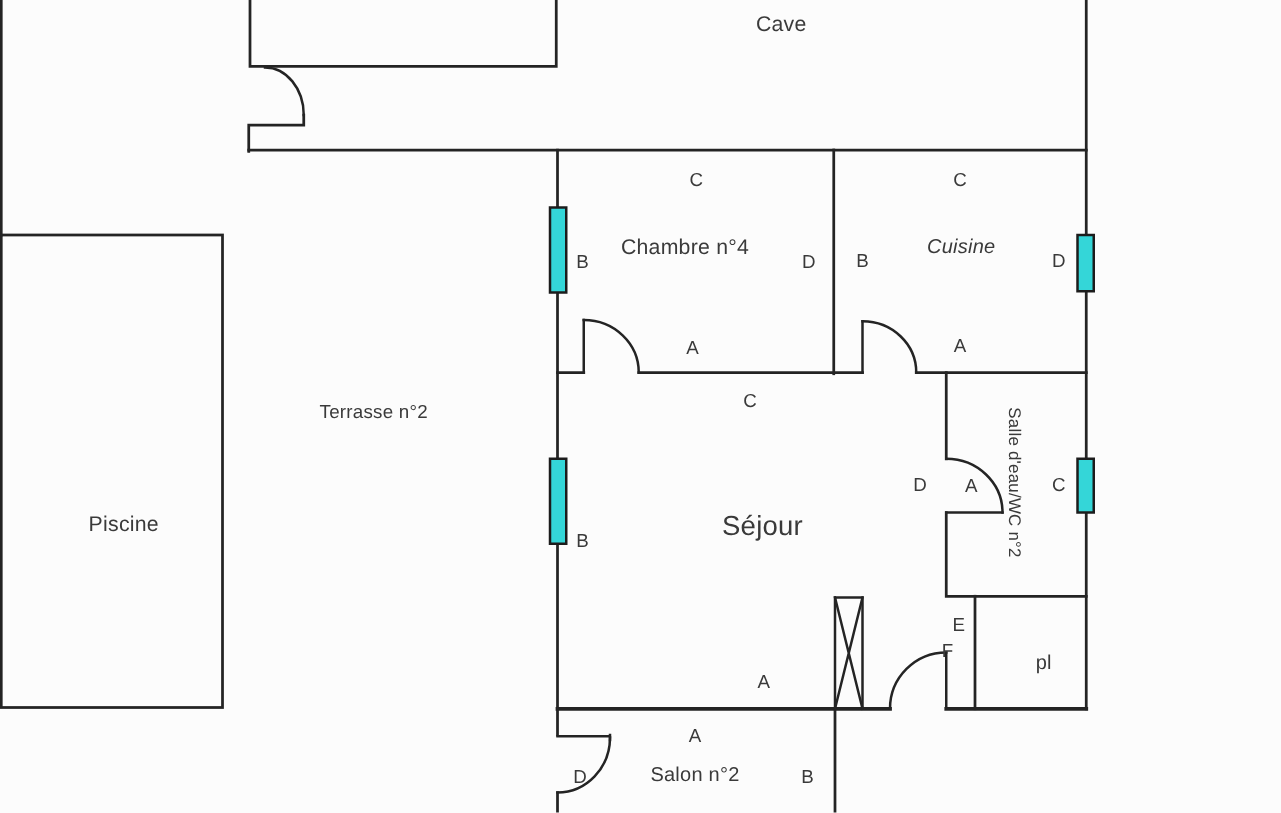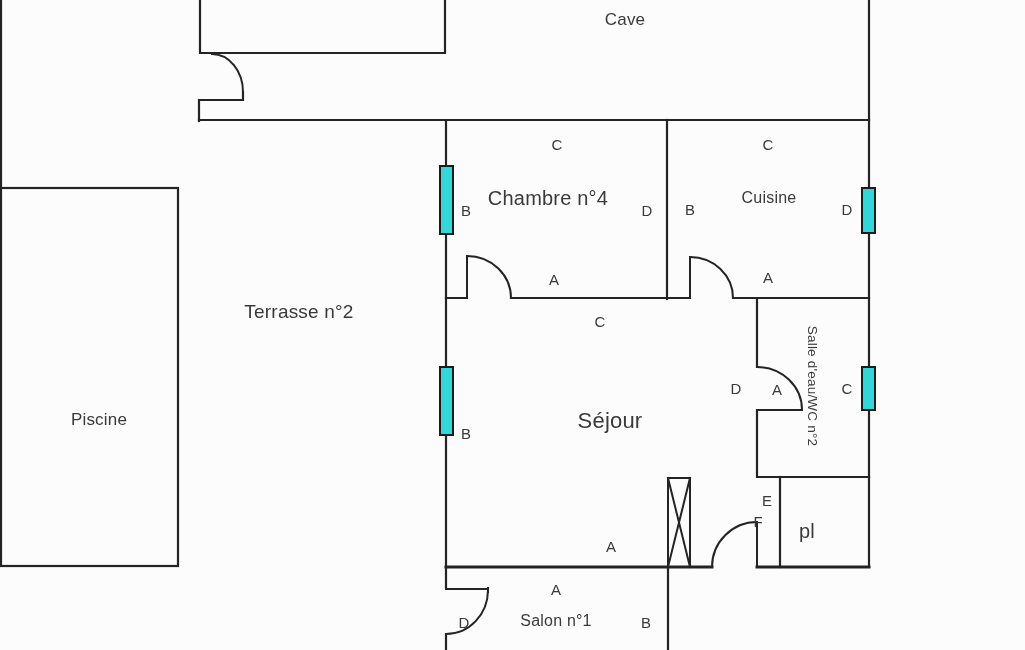--- a/index.html
+++ b/index.html
@@ -103,28 +103,28 @@
     <g fill="var(--window)" stroke="#1c1c1c" stroke-width="2">
       <rect x="440" y="166" width="13" height="68"></rect>
       <rect x="440" y="367" width="13" height="68"></rect>
       <rect x="862" y="188" width="13" height="45"></rect>
       <rect x="862" y="367" width="13" height="43"></rect>
     </g>
   </svg>
 
   <div id="labels-layer">
       <div class="room-label" style="left: 625px; top: 20px; font-size: 17px;">Cave</div>
-      <div class="room-label" style="left: 548px; top: 198px; font-size: 20px;">Chambre n°4</div>
-      <div class="room-label" style="left: 769px; top: 198px; font-size: 16px;">Cuisine</div>
-      <div class="room-label" style="left: 299px; top: 312px; font-size: 19px;">Terrasse n°2</div>
+      <div class="room-label" style="left: 548px; top: 198px; font-size: 17px;">Chambre n°4</div>
+      <div class="room-label" style="left: 769px; top: 198px; font-size: 16px; font-style: italic;">Cuisine</div>
+      <div class="room-label" style="left: 299px; top: 330px; font-size: 15px;">Terrasse n°2</div>
       <div class="room-label" style="left: 99px; top: 420px; font-size: 17px;">Piscine</div>
       <div class="room-label" style="left: 610px; top: 421px; font-size: 22px;">Séjour</div>
       <div class="room-label vertical" style="left: 812px; top: 386px; font-size: 13.5px;">Salle d'eau/WC n°2</div>
-      <div class="room-label" style="left: 807px; top: 531px; font-size: 20px;">pl</div>
-      <div class="room-label" style="left: 556px; top: 621px; font-size: 16px;">Salon n°1</div>
+      <div class="room-label" style="left: 835px; top: 531px; font-size: 16px;">pl</div>
+      <div class="room-label" style="left: 556px; top: 621px; font-size: 16px;">Salon n°2</div>
       <div class="wall-letter" style="left: 557px; top: 144px;">C</div>
       <div class="wall-letter" style="left: 466px; top: 210px;">B</div>
       <div class="wall-letter" style="left: 647px; top: 210px;">D</div>
       <div class="wall-letter" style="left: 554px; top: 279px;">A</div>
       <div class="wall-letter" style="left: 768px; top: 144px;">C</div>
       <div class="wall-letter" style="left: 690px; top: 209px;">B</div>
       <div class="wall-letter" style="left: 847px; top: 209px;">D</div>
       <div class="wall-letter" style="left: 768px; top: 277px;">A</div>
       <div class="wall-letter" style="left: 600px; top: 321px;">C</div>
       <div class="wall-letter" style="left: 466px; top: 433px;">B</div>

